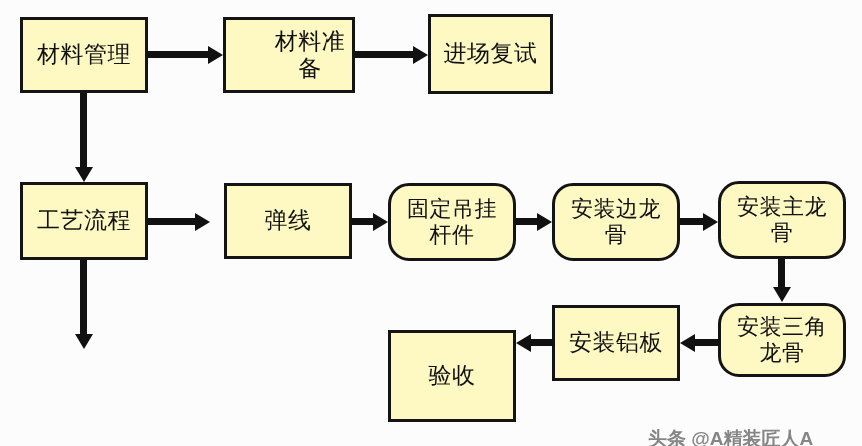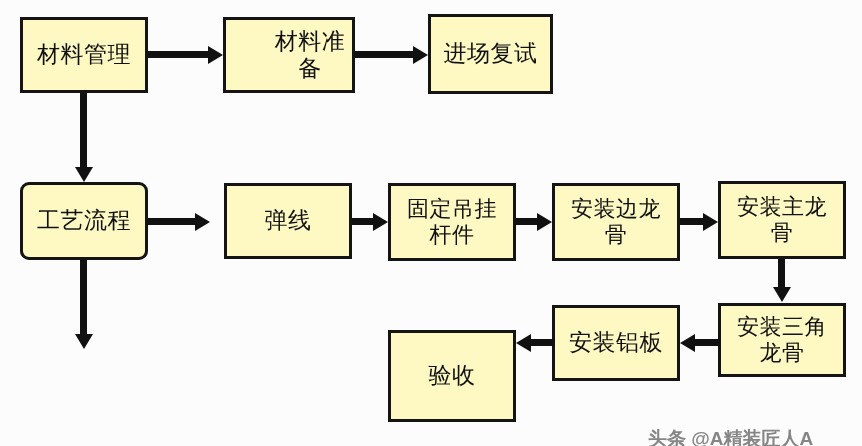--- a/index.html
+++ b/index.html
@@ -28,21 +28,21 @@
     font-size: 23px;
     line-height: 1.18;
     letter-spacing: 0.5px;
     font-weight: 400;
   }
   .node .lbl {
     display: block;
     white-space: pre-line;
     padding: 0 4px;
   }
-  .node.two-line { font-size: 22px; }
+  .node.two-line { font-size: 22px; border-radius: 21px; }
 
   
   .shaft {
     position: absolute;
     background: #111111;
   }
   
   .head {
     position: absolute;
     width: 0;
@@ -92,21 +92,21 @@
 
   <div class="shaft" style="left:148px; top:51px; width:61px; height:7px;"></div>
   <div class="head right" style="left:208px; top:45.5px;"></div>
 
   <div class="shaft" style="left:355px; top:51px; width:59px; height:7px;"></div>
   <div class="head right" style="left:413px; top:45.5px;"></div>
 
   <div class="shaft" style="left:80px; top:93px; width:7px; height:77px;"></div>
   <div class="head down" style="left:74.5px; top:167px;"></div>
 
-  <div class="node" style="left:20px; top:182px; width:128px; height:78px;border-radius:9px;">
+  <div class="node" style="left:20px; top:182px; width:128px; height:78px;">
     <span class="lbl">工艺流程</span>
   </div>
 
   <div class="node" style="left:224px; top:183px; width:128px; height:76px;">
     <span class="lbl">弹线</span>
   </div>
 
   <div class="node two-line" style="left:388px; top:183px; width:128px; height:78px;">
     <span class="lbl">固定吊挂
 杆件</span>

